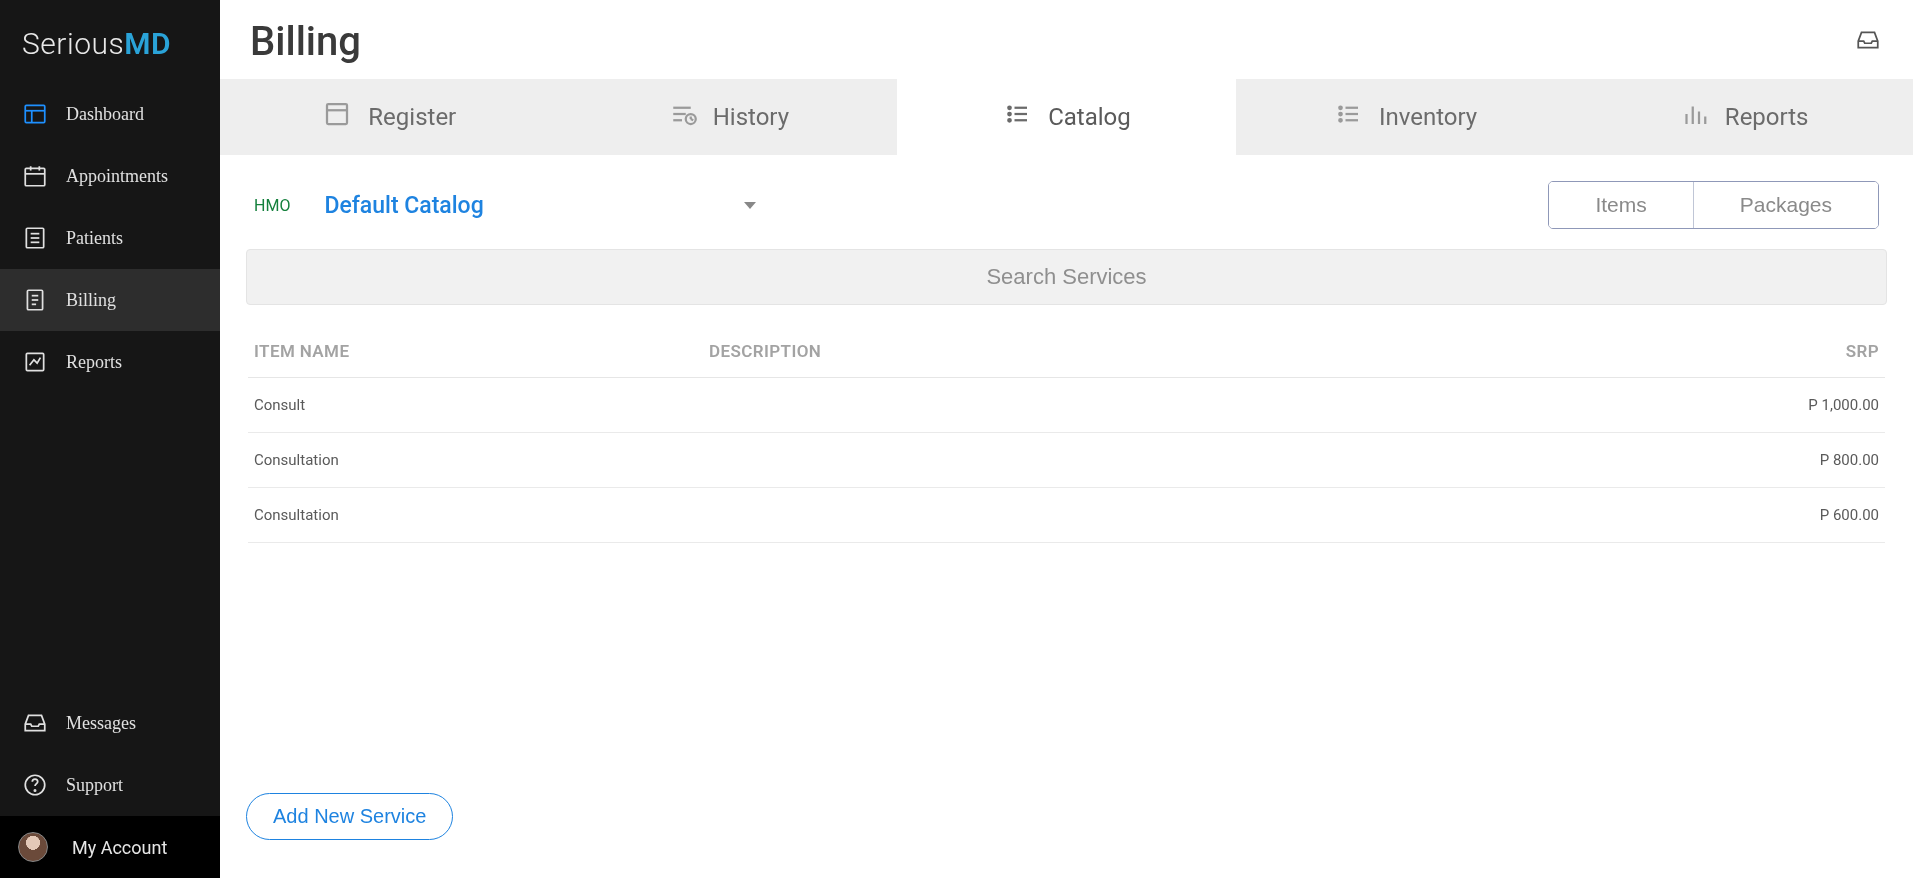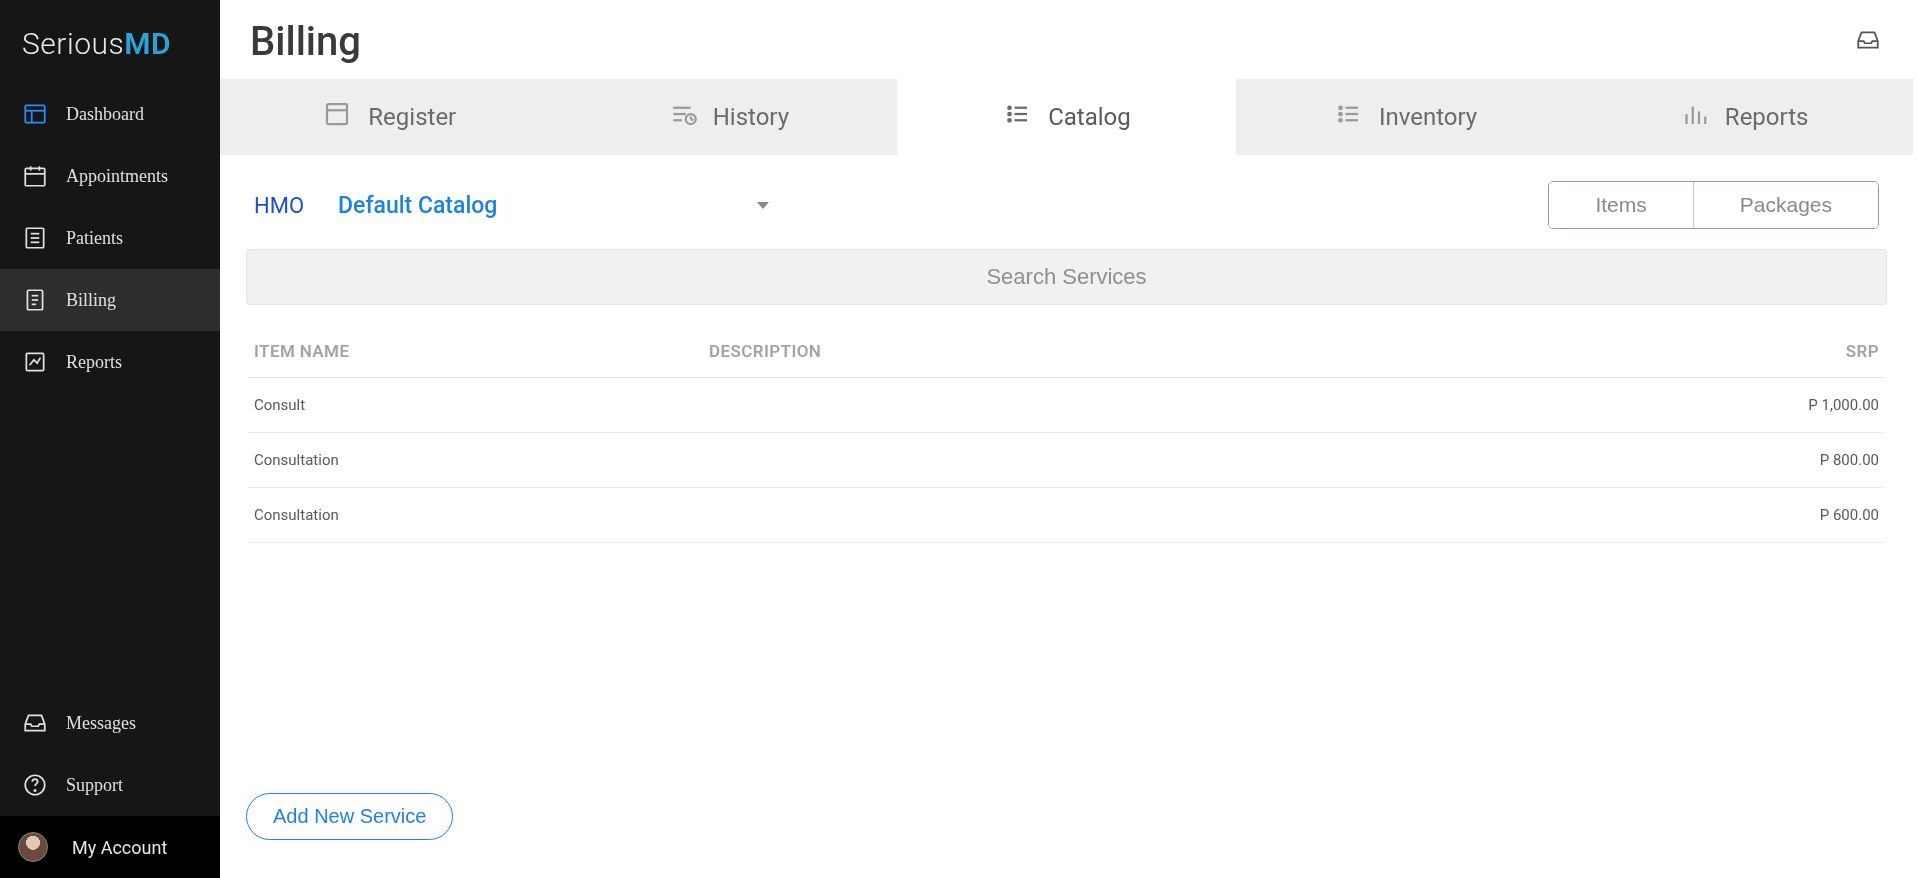--- a/index.html
+++ b/index.html
@@ -29,21 +29,21 @@
 
   
   .subtabs { display:flex; background:#eeeeee; height:76px; }
   .subtab { flex:1; display:flex; align-items:center; justify-content:center; gap:16px; cursor:pointer; color:#6b6b6b; font-size:24px; }
   .subtab.active { background:#fff; color:#5a5a5a; }
   .subtab .ticon svg { stroke:#9a9a9a; fill:none; stroke-width:1.8; }
   .subtab.active .ticon svg { stroke:#6a6a6a; }
 
   
   .filter-row { display:flex; align-items:center; padding:26px 34px 8px; gap:34px; }
-  .hmo-label { color:#1d4ed8; font-size:22px; }
+  .hmo-label { color:#15803d; font-size:16px; }
   .catalog-select { display:flex; align-items:center; gap:260px; cursor:pointer; }
   .catalog-name { color:#1e83e0; font-size:23px; font-weight:500; }
   .caret-down { width:0; height:0; border-left:6px solid transparent; border-right:6px solid transparent; border-top:7px solid #888; }
   .seg { margin-left:auto; display:flex; border:1px solid #8f98b8; border-radius:5px; overflow:hidden; }
   .seg-btn { padding:11px 46px; font-size:21px; background:#fff; color:#8a8a8a; cursor:pointer; border:none; }
   .seg-btn + .seg-btn { border-left:1px solid #c0c6d6; }
   .seg-btn.active { background:#4e5a87; color:#fff; }
 
   
   .search-wrap { padding:12px 26px 0; }

